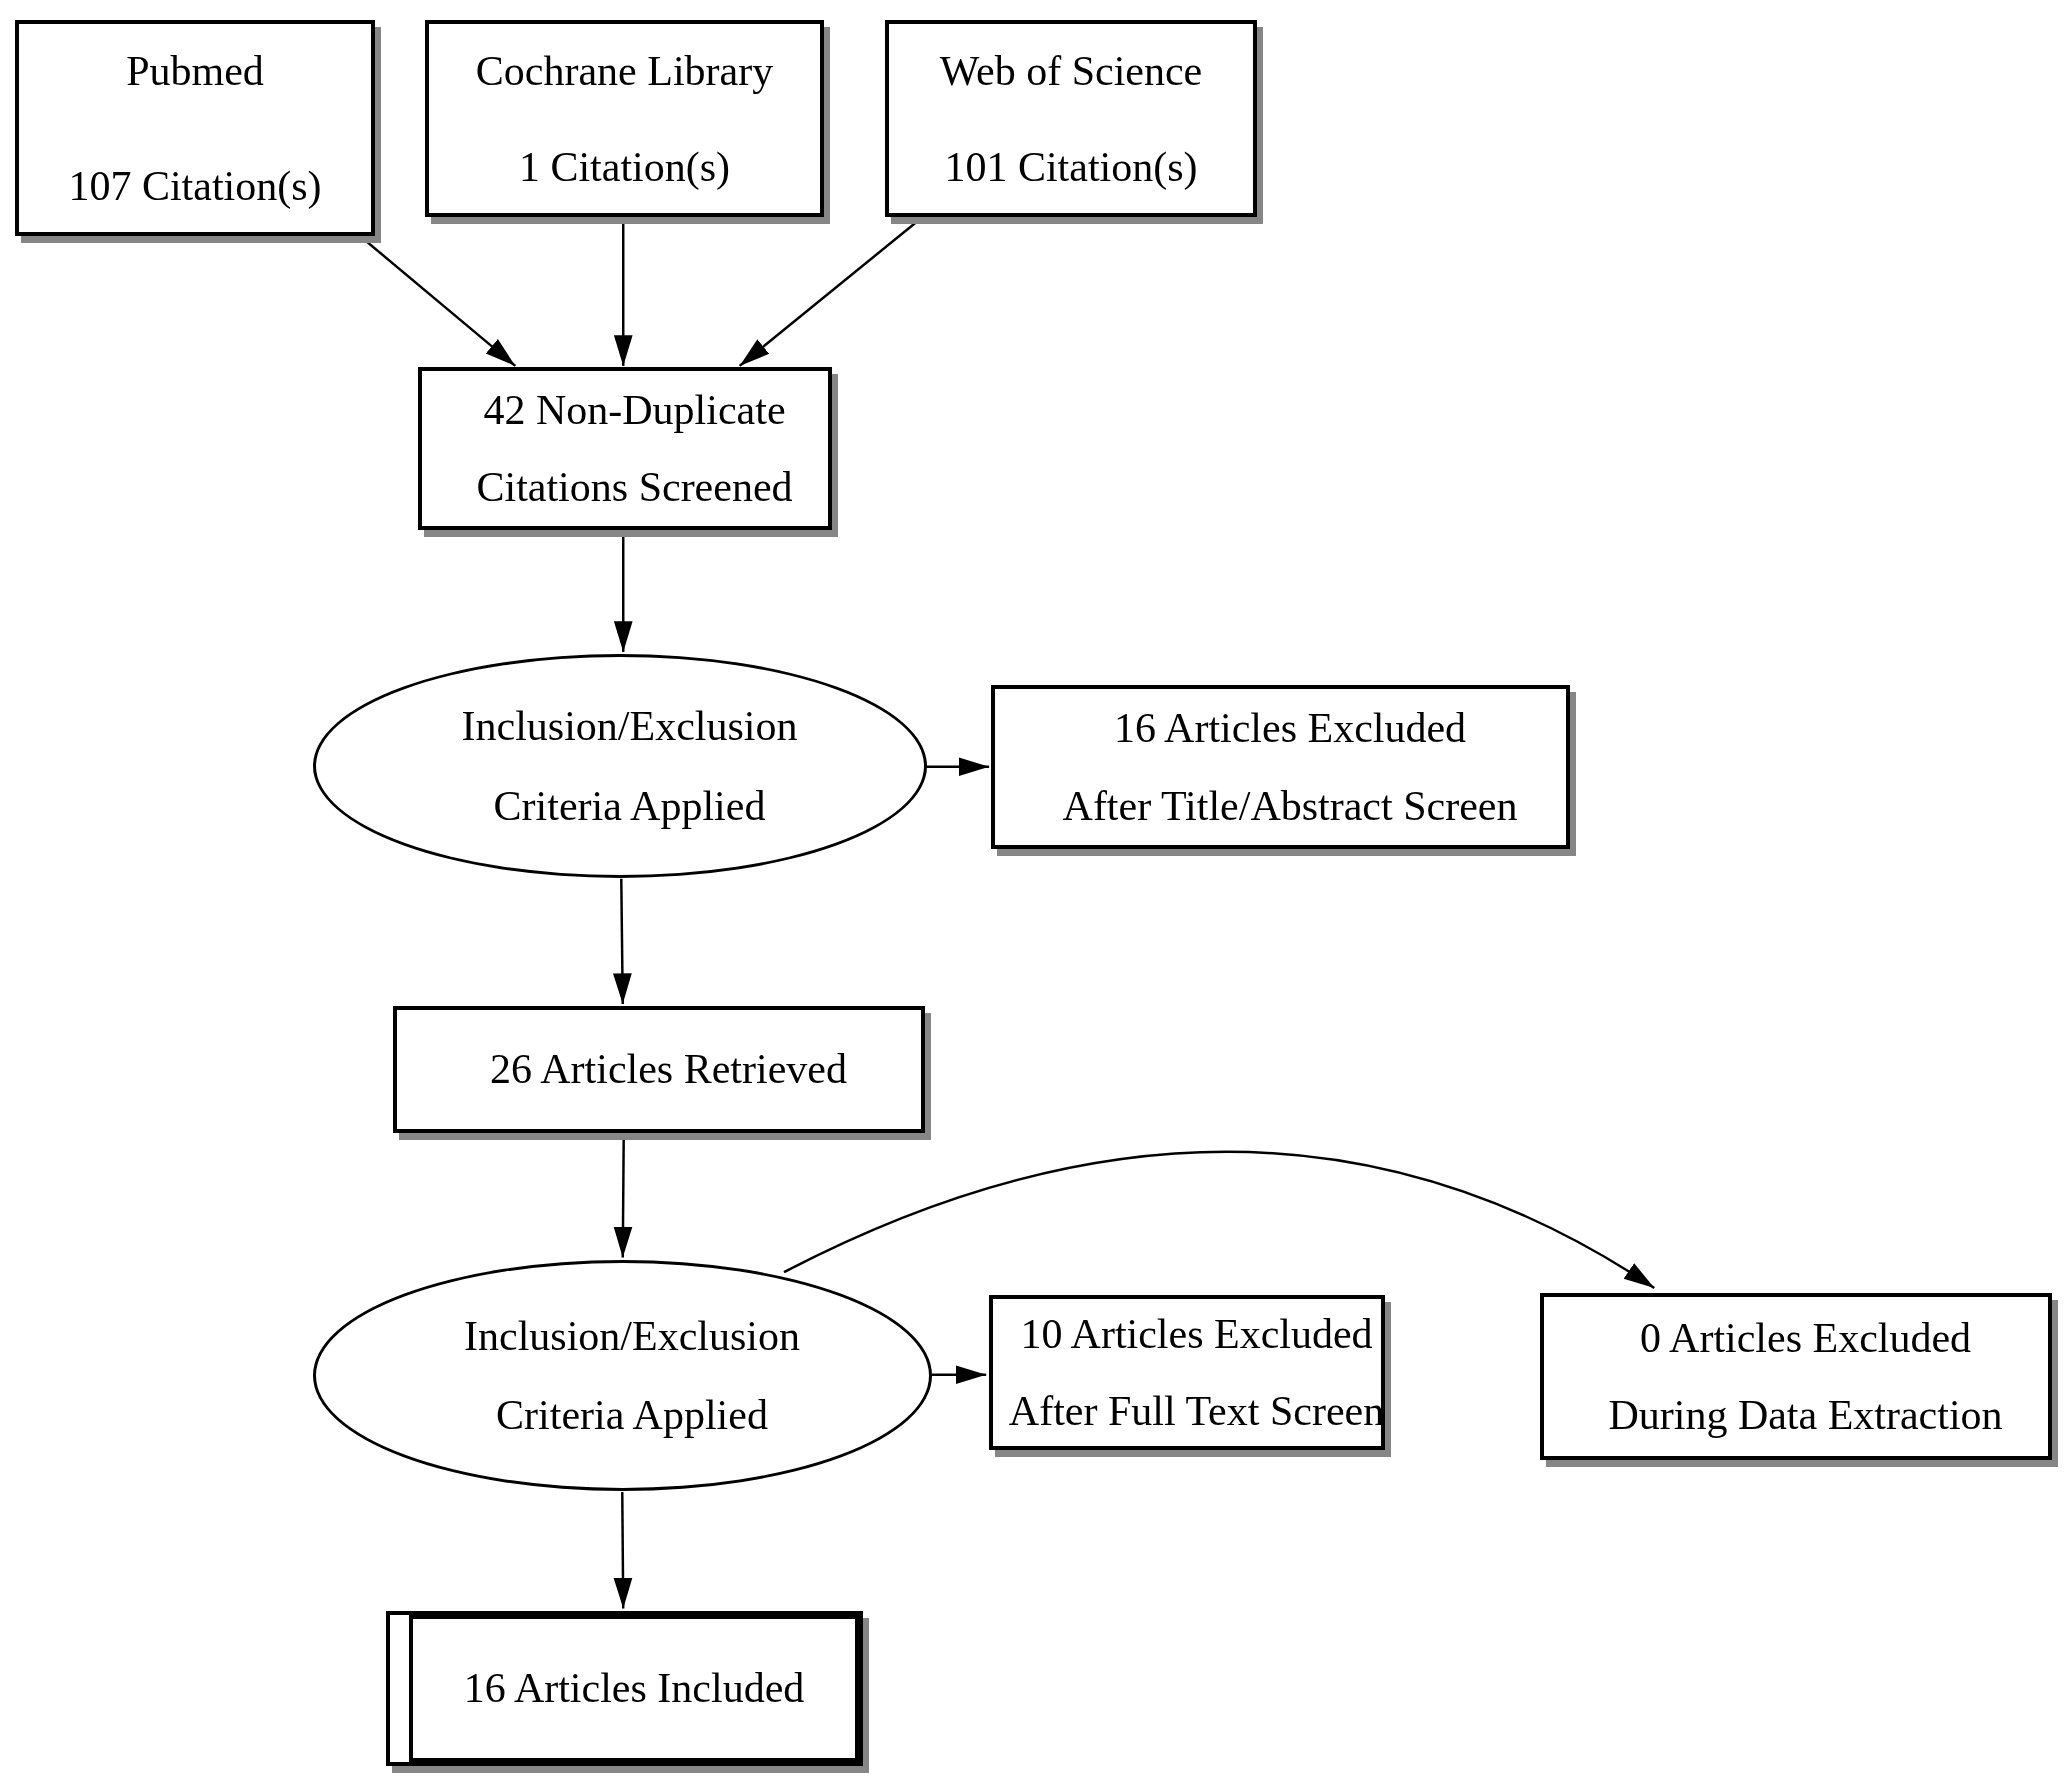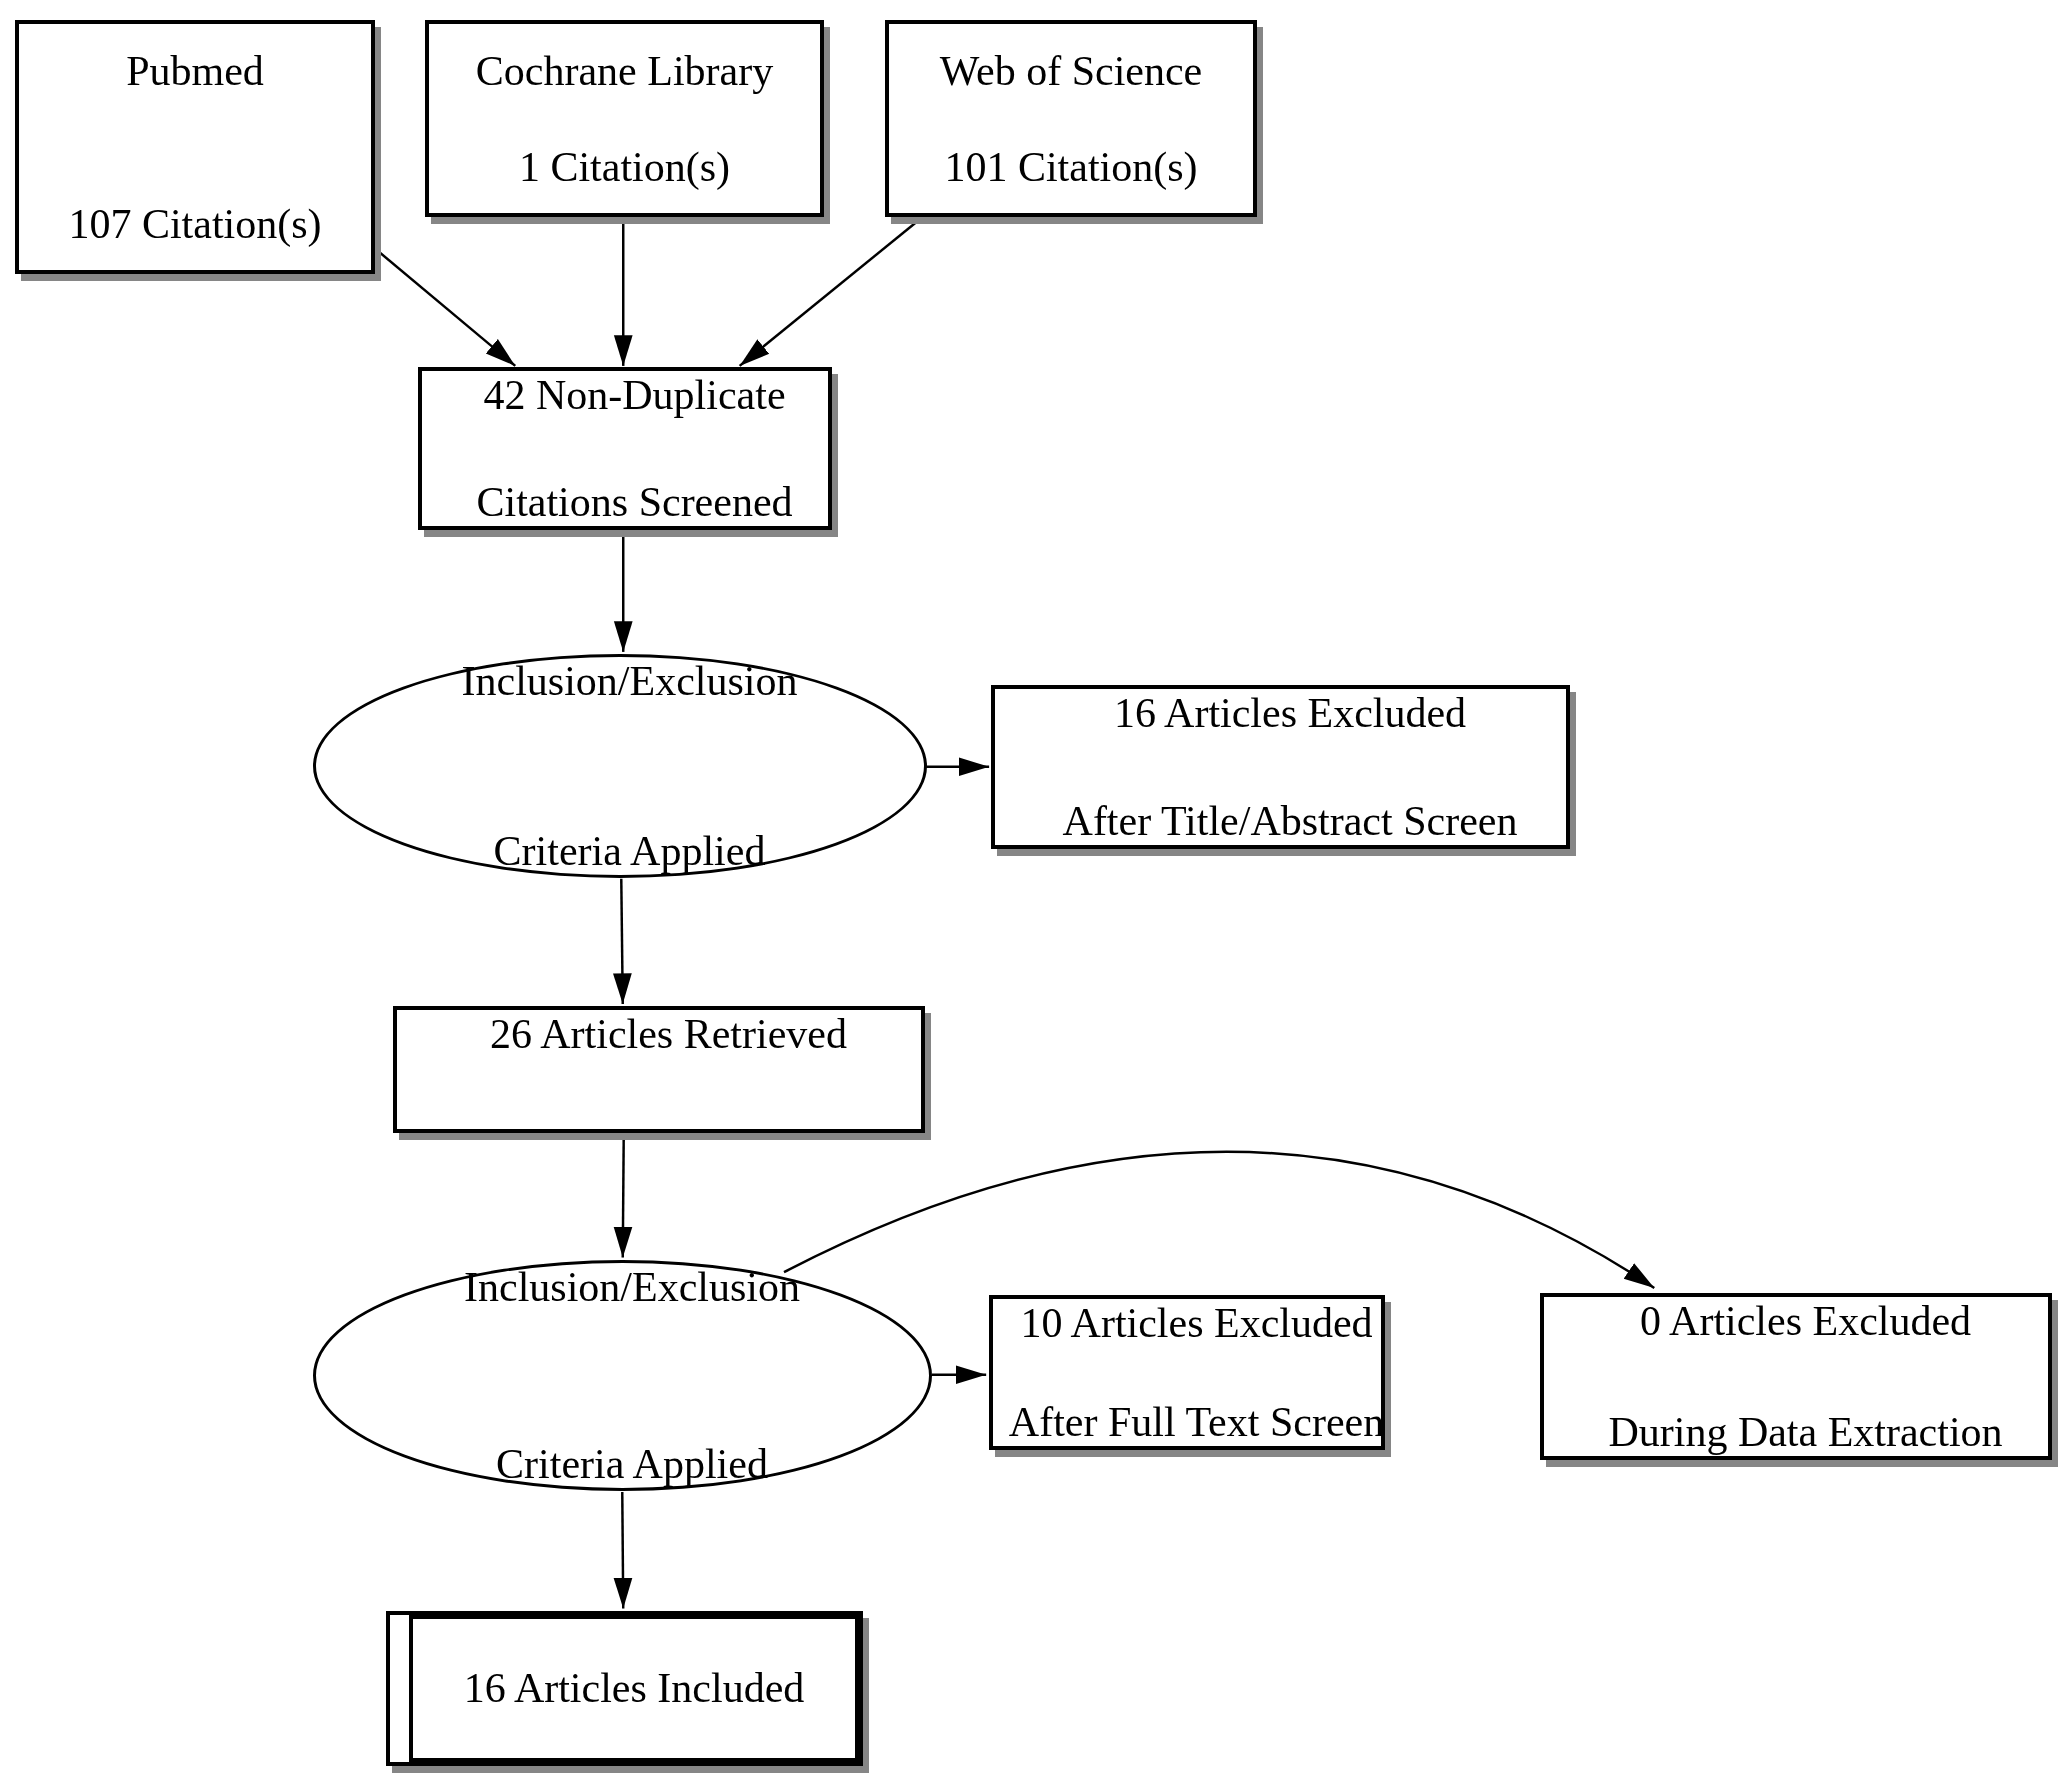--- a/index.html
+++ b/index.html
@@ -29,21 +29,21 @@
   }
   .node {
     position: absolute;
     box-sizing: border-box;
     background: #ffffff;
     border: 4px solid #000000;
     box-shadow: 6px 7px 0 #868686;
     display: flex;
     flex-direction: column;
     align-items: center;
-    justify-content: space-between;
+    justify-content: center;
     text-align: center;
     font-size: 42px;
     line-height: 1.15;
     padding-left: 19px;
   }
   .node .l { white-space: nowrap; }
   
   .node.src {
     justify-content: space-between;
     padding: 23px 5px 22px 5px;
@@ -66,21 +66,21 @@
     box-sizing: border-box;
     flex: 1;
     border: 4px solid #000000;
     display: flex;
     align-items: center;
     justify-content: center;
     text-align: center;
   }
 
   
-  #n-pubmed     { left: 15px;   top: 20px;   width: 360px;  height: 254px; }
+  #n-pubmed     { left: 15px;   top: 20px;   width: 360px;  height: 216px; }
   #n-cochrane   { left: 425px;  top: 20px;   width: 399px;  height: 197px; text-align: right; }
   #n-wos        { left: 885px; top: 20px;   width: 372px;  height: 197px; gap: 24px; }
   #n-screened   { left: 418px;  top: 367px;  width: 414px;  height: 163px; }
   #n-criteria1  { left: 313px;  top: 654px; width: 614px; height: 224px; }
   #n-excl1      { left: 991px; top: 685px; width: 579px; height: 164px; }
   #n-retrieved  { left: 393px;  top: 1006px; width: 532px;  height: 127px; }
   #n-criteria2  { left: 313px;  top: 1260px; width: 619px; height: 231px; }
   #n-excl2      { left: 989px; top: 1295px; width: 396px; height: 155px; }
   #n-excl3      { left: 1540px; top: 1293px; width: 512px; height: 167px; }
   #n-included   { left: 386px;  top: 1611px; width: 477px;  height: 155px; }

